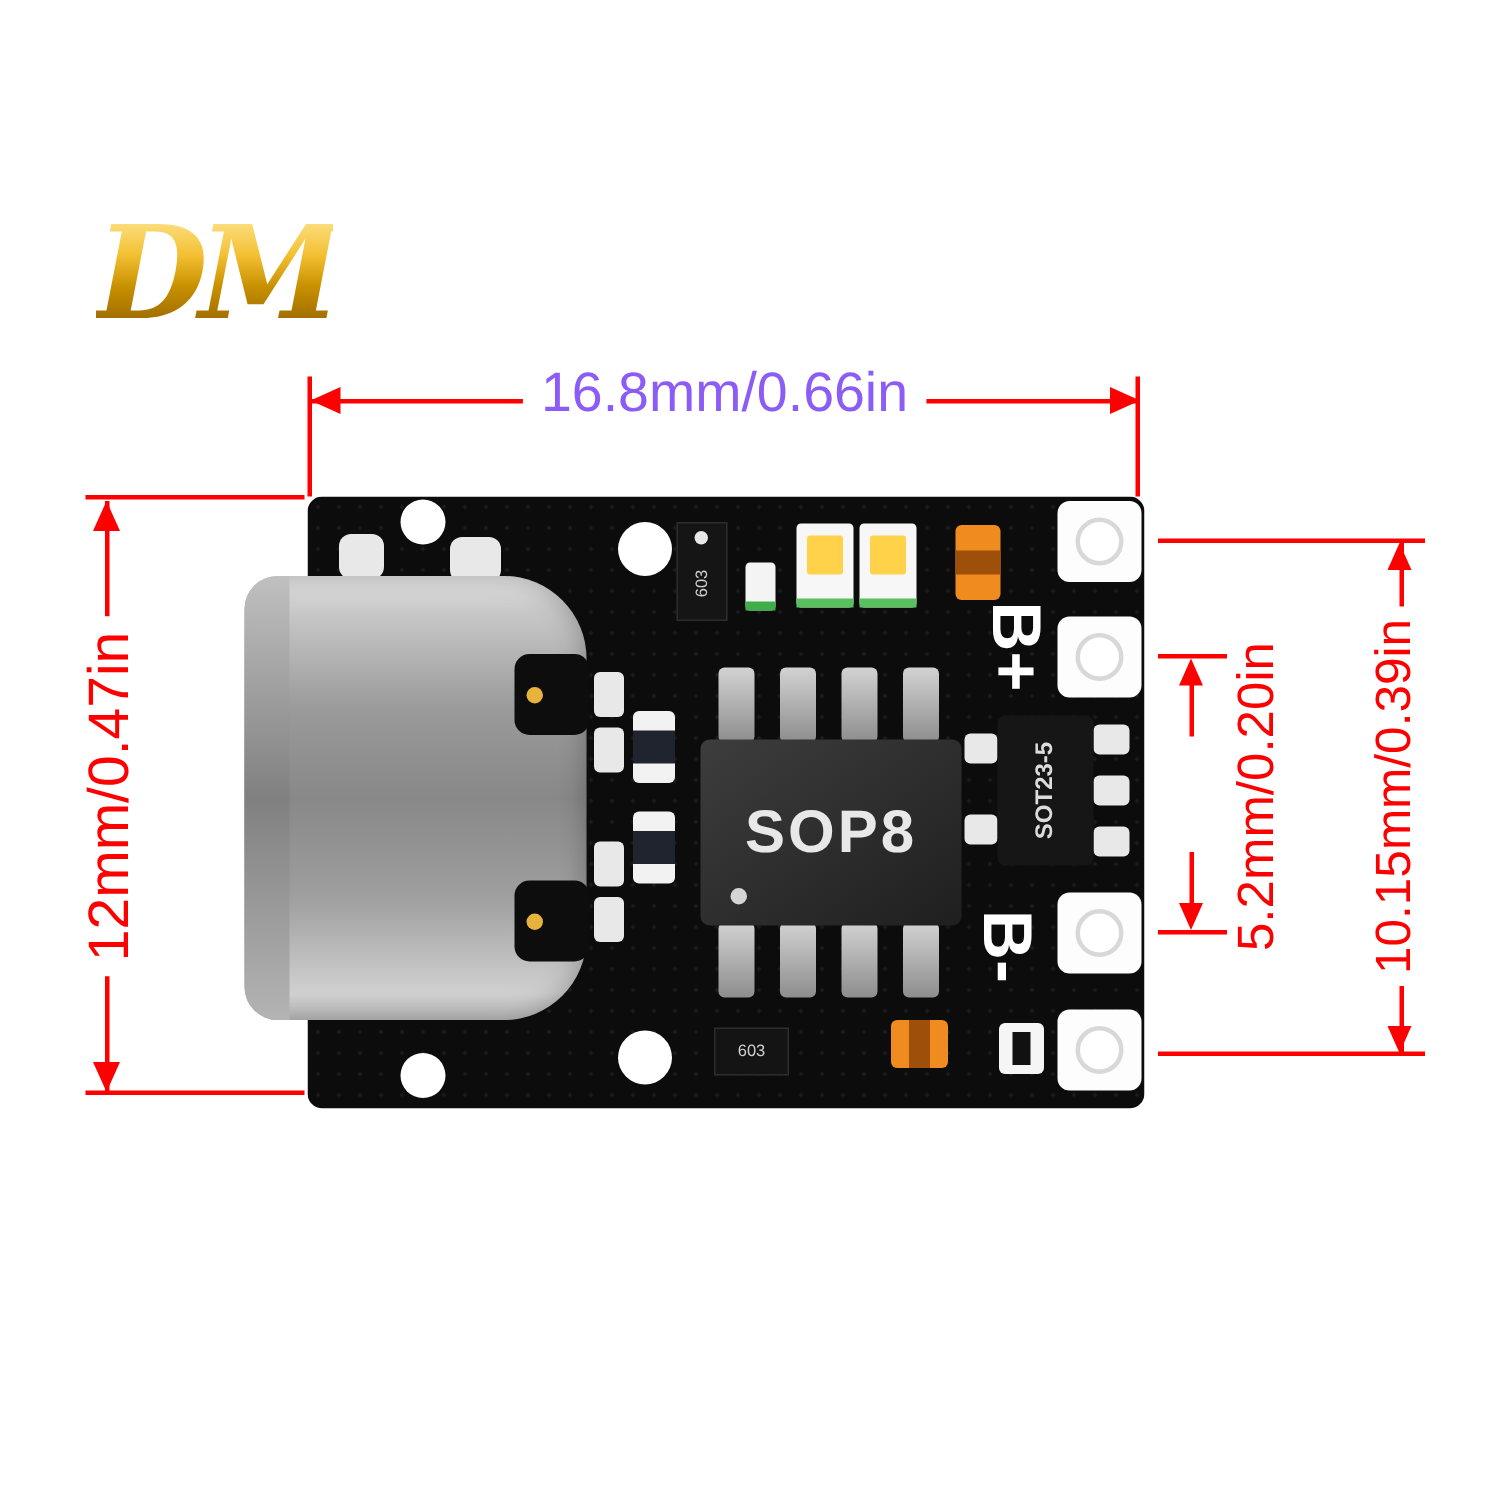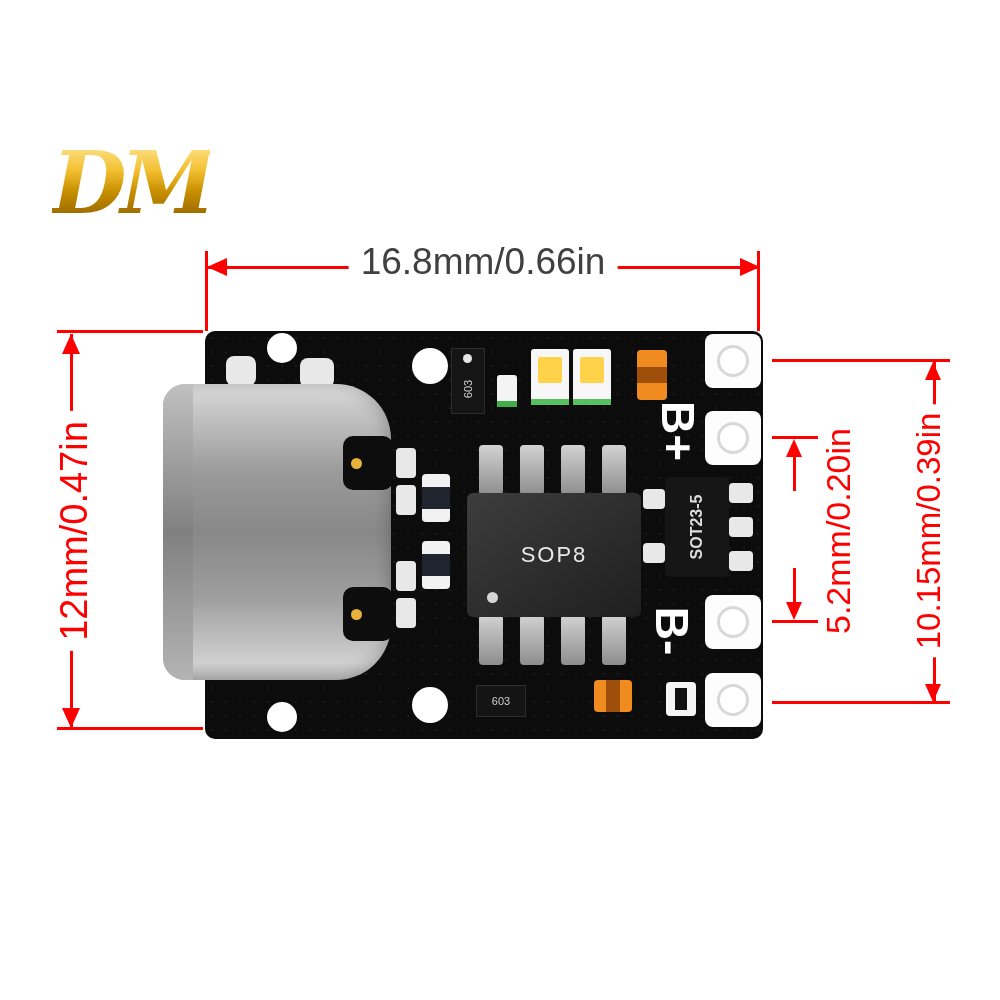--- a/index.html
+++ b/index.html
@@ -14,46 +14,46 @@
            text-shadow:none;}
   .logo-name{font-family:"DejaVu Serif",serif;font-weight:bold;font-style:italic;
            font-size:27px;letter-spacing:7px;
            background:linear-gradient(180deg,#ffe27a 0%,#e0a800 55%,#9a6a00 100%);
            -webkit-background-clip:text;background-clip:text;color:transparent;
            -webkit-text-stroke:0.6px #8a5a00;}
   
   .dline{background:#fe0000;}
   .tri{width:0;height:0;}
   .dim-text{color:#fe0000;background:#fff;white-space:nowrap;}
-  .dim-text.black{color:#404040;}
+  .dim-text.black{color:#8b5cf6;}
   
   .pcb{left:205px;top:331px;width:558px;height:408px;background:#0c0c0c;border-radius:10px;
        background-image:radial-gradient(#1c1c1c 1.3px,transparent 1.4px);background-size:14px 14px;z-index:5;}
   .hole{background:#fff;border-radius:50%;}
   .padsq{background:#fdfdfd;border-radius:8px;display:flex;align-items:center;justify-content:center;}
   .padsq .ring{width:26px;height:26px;border-radius:50%;background:#fff;border:3px solid #d8d8d8;}
   .chip{background:linear-gradient(145deg,#3d3d3d,#1f1f1f);border-radius:6px;
         display:flex;align-items:center;justify-content:center;}
-  .chip-label{color:#e8e8e8;font-weight:normal;font-size:22px;letter-spacing:2px;}
+  .chip-label{color:#e8e8e8;font-weight:bold;font-size:40px;letter-spacing:2px;}
   .leg{background:linear-gradient(180deg,#d2d2d2,#8d8d8d);border-radius:4px;}
   .padlabel{color:#fff;font-weight:bold;font-size:46px;display:flex;align-items:center;justify-content:center;}
   .smallpad{background:#e8e8e8;border-radius:4px;}
   .usb-body{background:linear-gradient(180deg,#e4e4e4 0%,#c8c8c8 8%,#9a9a9a 30%,#888 50%,#9e9e9e 72%,#d0d0d0 94%,#bcbcbc 100%);
             border-radius:22px 55px 55px 22px;box-shadow:inset 0 0 18px rgba(0,0,0,.28);}
   .usb-cap{background:linear-gradient(180deg,#c0c0c0 0%,#808080 50%,#b4b4b4 100%);border-radius:22px 0 0 22px;}
   .usb-tab{background:#0d0d0d;border-radius:10px;}
   .golddot{background:#e7b33c;border-radius:50%;}
   .vtext{display:flex;align-items:center;justify-content:center;}
 </style>
 </head>
 <body>
 
 <div class="scene">
 
-  <div class="abs logo-dm" style="left:52px;top:140px;text-align:right;">DM</div>
+  <div class="abs logo-dm" style="left:64px;top:140px;text-align:right;">DM</div>
 
   <div class="abs pcb">
 
     <div class="abs hole" style="left:62px;top:2px;width:30px;height:30px;"></div>
     <div class="abs hole" style="left:207px;top:17px;width:36px;height:36px;"></div>
     <div class="abs hole" style="left:62px;top:371px;width:30px;height:30px;"></div>
     <div class="abs hole" style="left:207px;top:356px;width:36px;height:36px;"></div>
 
     <div class="abs smallpad" style="left:21px;top:25px;width:30px;height:30px;border-radius:8px;"></div>
     <div class="abs smallpad" style="left:95px;top:27px;width:34px;height:30px;border-radius:8px;"></div>

